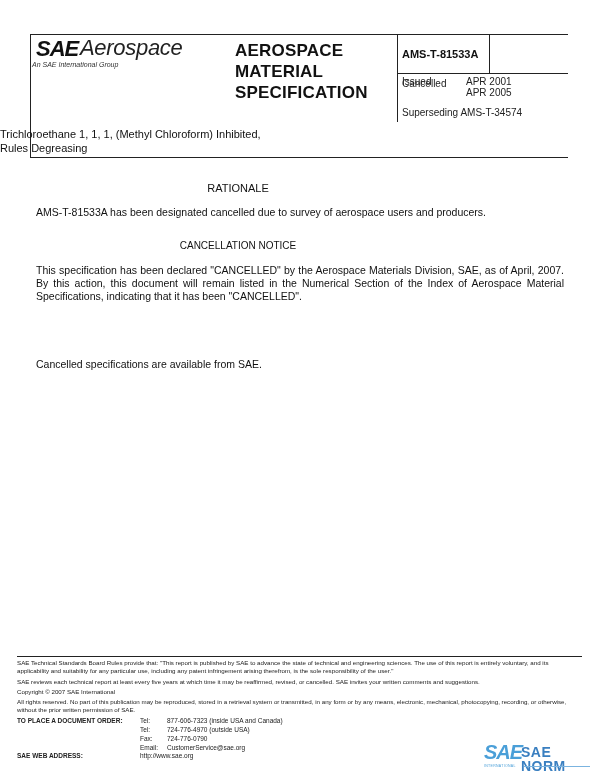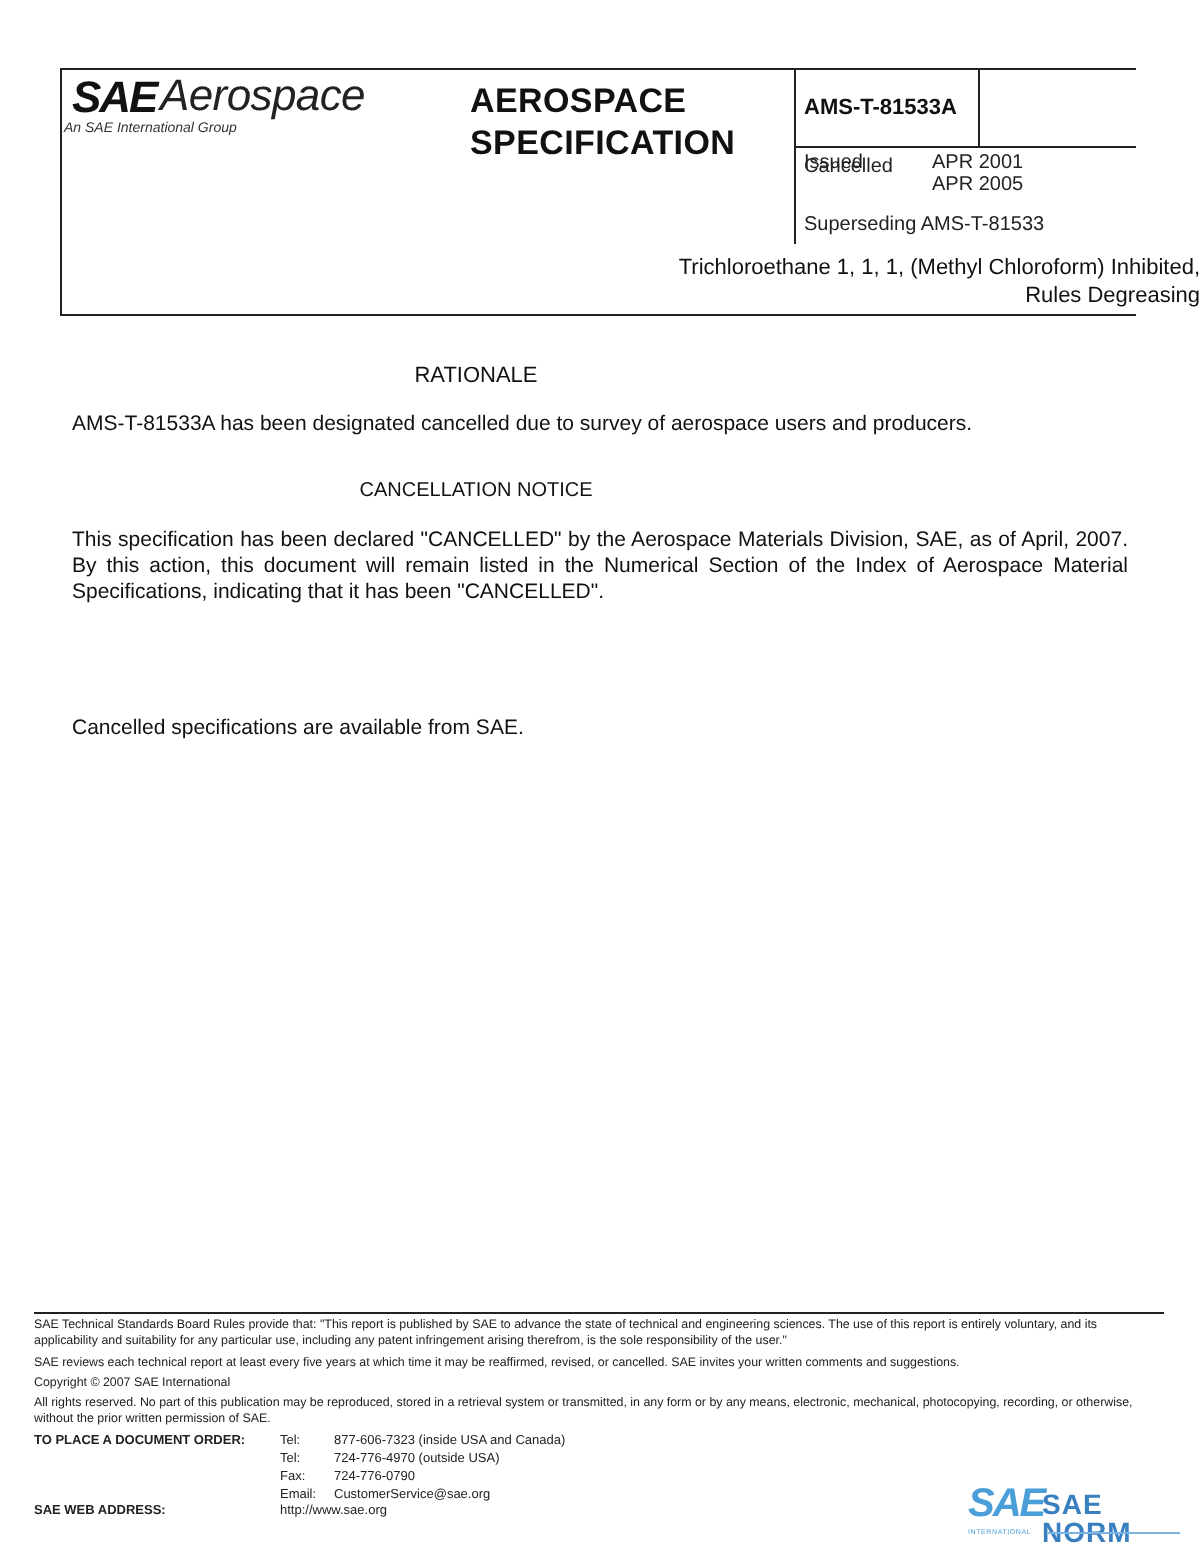--- a/index.html
+++ b/index.html
@@ -16,21 +16,21 @@
                color:#222; line-height:22px; font-weight:normal; letter-spacing:-0.3px; }
   .logo-tag { position:absolute; left:32px; top:61px; font-style:italic; font-size:7px; color:#333; }
 
   .ams-title { position:absolute; left:235px; top:40px; font-weight:bold; font-size:17px;
                line-height:21px; color:#111; letter-spacing:0.2px; }
   .doc-num { position:absolute; left:402px; top:48px; font-weight:bold; font-size:11px; color:#111; }
   .meta-label { position:absolute; left:402px; font-size:10px; color:#222; }
   .meta-val { position:absolute; left:466px; font-size:10px; color:#222; }
   .superseding { position:absolute; left:402px; top:107px; font-size:10px; color:#222; }
 
-  .subject { position:absolute; left:0; width:600px; text-align:right; font-size:11px; color:#111; line-height:14px; }
+  .subject { position:absolute; left:0; width:600px; text-align:left; font-size:11px; color:#111; line-height:14px; }
 
   .section-head { position:absolute; left:0; width:476px; text-align:center; font-size:11px; color:#111; }
   .para { position:absolute; left:36px; width:528px; font-size:10.5px; color:#111; line-height:13px; text-align:justify; }
 
   .fine { position:absolute; left:17px; width:560px; font-size:6.2px; color:#222; line-height:8px; }
   .order-label { position:absolute; left:17px; font-size:6.5px; font-weight:bold; color:#222; }
   .order-k { position:absolute; left:140px; font-size:6.5px; color:#222; }
   .order-v { position:absolute; left:167px; font-size:6.5px; color:#222; }
 
   .wm-sae { position:absolute; left:484px; top:742px; font-weight:bold; font-style:italic; font-size:20px;
@@ -49,29 +49,30 @@
 <div class="vline" style="left:397px; top:34px; height:88px;"></div>
 <div class="hline" style="left:397px; top:73px; width:171px;"></div>
 <div class="vline" style="left:489px; top:34px; height:39px;"></div>
 
 <div class="logo-sae">SAE</div>
 <div class="logo-aero">Aerospace</div>
 <div class="logo-tag">An SAE International Group</div>
 
 <div class="ams-title">
   <div>AEROSPACE</div>
+  <div>MATERIAL</div>
   <div>SPECIFICATION</div>
 </div>
 
 <div class="doc-num">AMS-T-81533A</div>
 <div class="meta-label" style="top:76px;text-align:center;">Issued</div>
 <div class="meta-val" style="top:76px;">APR 2001</div>
 <div class="meta-label" style="top:78px;">Cancelled</div>
 <div class="meta-val" style="top:87px;">APR 2005</div>
-<div class="superseding">Superseding AMS-T-81533</div>
+<div class="superseding">Superseding AMS-T-34574</div>
 
 <div class="subject" style="top:127px;">
   <div>Trichloroethane 1, 1, 1, (Methyl Chloroform) Inhibited,</div>
   <div>Rules Degreasing</div>
 </div>
 
 <div class="section-head" style="top:182px;">RATIONALE</div>
 <div class="para" style="top:206px;">AMS-T-81533A has been designated cancelled due to survey of aerospace users and producers.</div>
 
 <div class="section-head" style="top:240px; font-size:10px;">CANCELLATION NOTICE</div>

